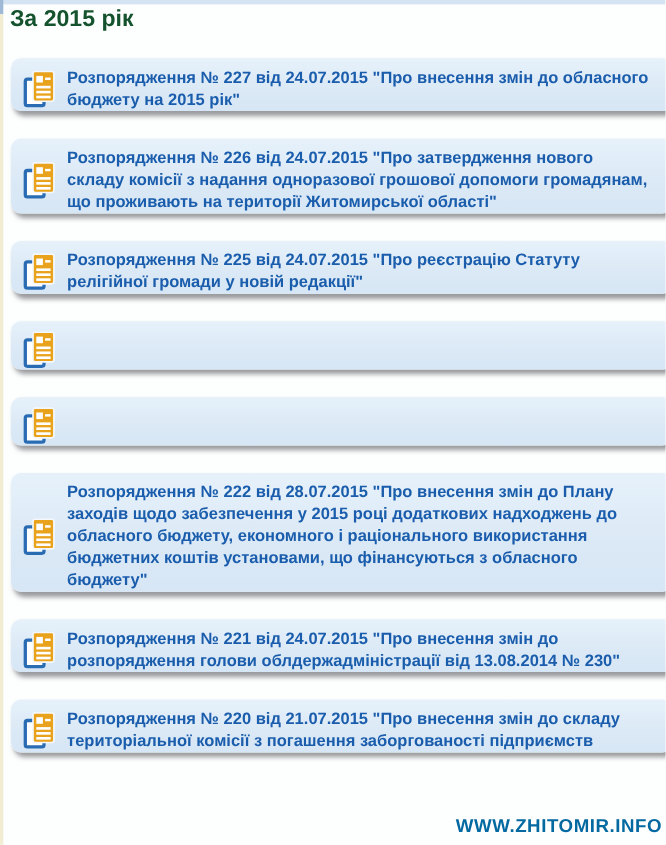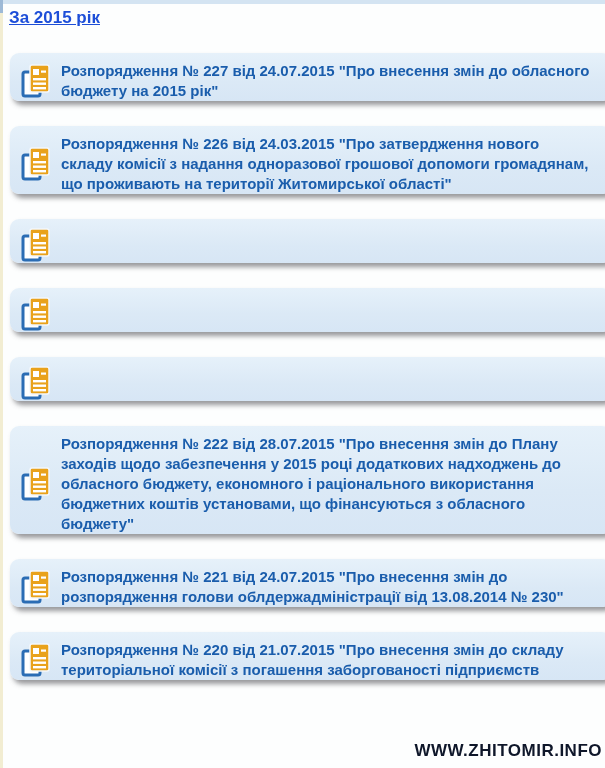--- a/index.html
+++ b/index.html
@@ -25,26 +25,25 @@
   #left-strip {
     position: absolute; top: 13px; left: 0;
     width: 3px; height: 755px;
     background: #f2edd2;
   }
   #content {
     position: relative;
     padding: 5px 0 0 8px;
   }
   .page-title {
-    font-size: 17px;
+    font-size: 21px;
     font-weight: bold;
-    color: #1d4ed8;
+    color: #14532d;
     margin: 0 0 0 1px;
     line-height: 26px;
-    text-decoration: underline;
   }
   .doc-list {
     margin: 22px 0 0 2px;
     width: 585px;
   }
   .doc-item {
     display: flex;
     align-items: center;
     gap: 9px;
     box-sizing: border-box;
@@ -66,21 +65,21 @@
     color: #1a5dac;
     line-height: 20px;
   }
   .watermark {
     position: absolute;
     right: 3px;
     bottom: 7px;
     font-size: 17px;
     font-weight: bold;
     letter-spacing: 0.5px;
-    color: #0f172a;
+    color: #0369a1;
     text-shadow: 1px 1px 0 #ffffff, -1px -1px 0 #ffffff, 1px -1px 0 #ffffff, -1px 1px 0 #ffffff, 0 0 3px #ffffff;
     z-index: 10;
   }
 </style>
 </head>
 <body>
 
 <div id="page">
   <div id="top-strip"></div>
   <div id="top-left-notch"></div>
@@ -107,33 +106,34 @@
       <div class="doc-item">
         <svg class="doc-icon" viewBox="0 0 32 36">
           <rect x="3" y="9" width="17" height="24" rx="2" fill="#ffffff" stroke="#2a6cb4" stroke-width="3"></rect>
           <rect x="10" y="2" width="19" height="27" rx="2" fill="#e9a21b" stroke="#f4f8fc" stroke-width="1.5"></rect>
           <rect x="13" y="6" width="6" height="6" fill="#ffffff"></rect>
           <rect x="21" y="7.5" width="5" height="2.2" fill="#ffffff"></rect>
           <rect x="13" y="15" width="13" height="2.4" fill="#ffffff"></rect>
           <rect x="13" y="19.5" width="13" height="2.4" fill="#ffffff"></rect>
           <rect x="13" y="24" width="13" height="2.4" fill="#ffffff"></rect>
         </svg>
-        <span class="doc-title">Розпорядження № 226 від 24.03.2015 "Про затвердження нового складу комісії з надання одноразової грошової допомоги громадянам, що проживають на території Житомирської області"</span>
-      </div>
-
-      <div class="doc-item">
-        <svg class="doc-icon" viewBox="0 0 32 36">
-          <rect x="3" y="9" width="17" height="24" rx="2" fill="#ffffff" stroke="#2a6cb4" stroke-width="3"></rect>
-          <rect x="10" y="2" width="19" height="27" rx="2" fill="#e9a21b" stroke="#f4f8fc" stroke-width="1.5"></rect>
-          <rect x="13" y="6" width="6" height="6" fill="#ffffff"></rect>
-          <rect x="21" y="7.5" width="5" height="2.2" fill="#ffffff"></rect>
-          <rect x="13" y="15" width="13" height="2.4" fill="#ffffff"></rect>
-          <rect x="13" y="19.5" width="13" height="2.4" fill="#ffffff"></rect>
-          <rect x="13" y="24" width="13" height="2.4" fill="#ffffff"></rect>
-        </svg>
+        <span class="doc-title">Розпорядження № 226 від 24.07.2015 "Про затвердження нового складу комісії з надання одноразової грошової допомоги громадянам, що проживають на території Житомирської області"</span>
+      </div>
+
+      <div class="doc-item">
+        <svg class="doc-icon" viewBox="0 0 32 36">
+          <rect x="3" y="9" width="17" height="24" rx="2" fill="#ffffff" stroke="#2a6cb4" stroke-width="3"></rect>
+          <rect x="10" y="2" width="19" height="27" rx="2" fill="#e9a21b" stroke="#f4f8fc" stroke-width="1.5"></rect>
+          <rect x="13" y="6" width="6" height="6" fill="#ffffff"></rect>
+          <rect x="21" y="7.5" width="5" height="2.2" fill="#ffffff"></rect>
+          <rect x="13" y="15" width="13" height="2.4" fill="#ffffff"></rect>
+          <rect x="13" y="19.5" width="13" height="2.4" fill="#ffffff"></rect>
+          <rect x="13" y="24" width="13" height="2.4" fill="#ffffff"></rect>
+        </svg>
+        <span class="doc-title">Розпорядження № 225 від 24.07.2015 "Про реєстрацію Статуту релігійної громади у новій редакції"</span>
       </div>
 
       <div class="doc-item">
         <svg class="doc-icon" viewBox="0 0 32 36">
           <rect x="3" y="9" width="17" height="24" rx="2" fill="#ffffff" stroke="#2a6cb4" stroke-width="3"></rect>
           <rect x="10" y="2" width="19" height="27" rx="2" fill="#e9a21b" stroke="#f4f8fc" stroke-width="1.5"></rect>
           <rect x="13" y="6" width="6" height="6" fill="#ffffff"></rect>
           <rect x="21" y="7.5" width="5" height="2.2" fill="#ffffff"></rect>
           <rect x="13" y="15" width="13" height="2.4" fill="#ffffff"></rect>
           <rect x="13" y="19.5" width="13" height="2.4" fill="#ffffff"></rect>

